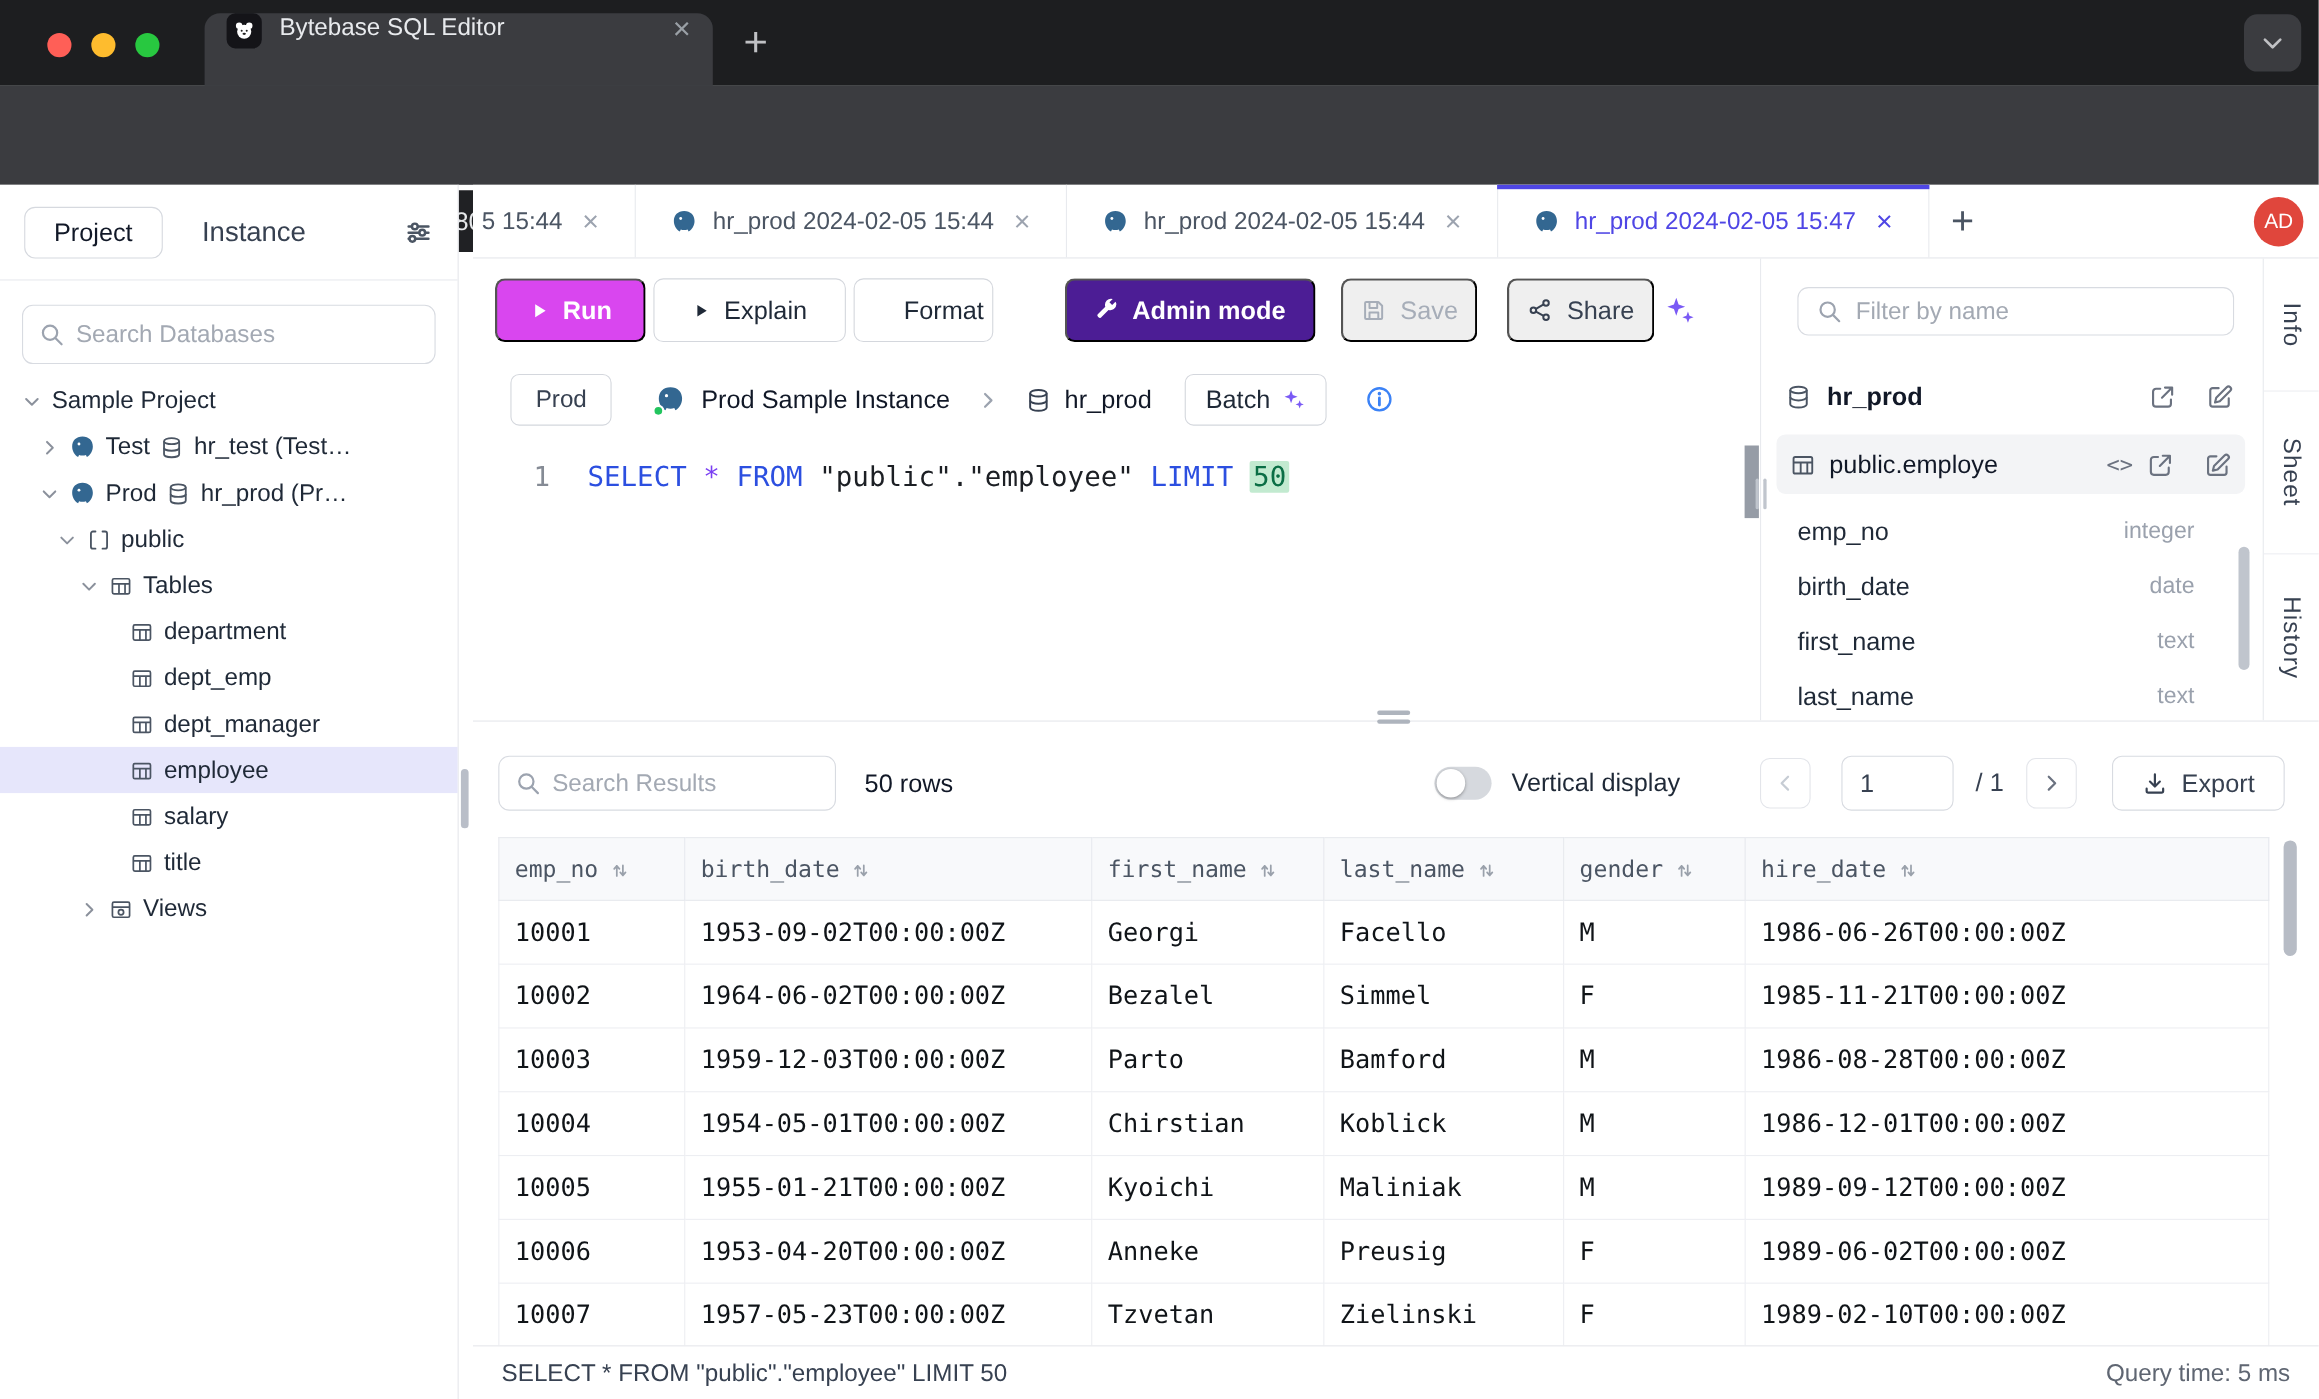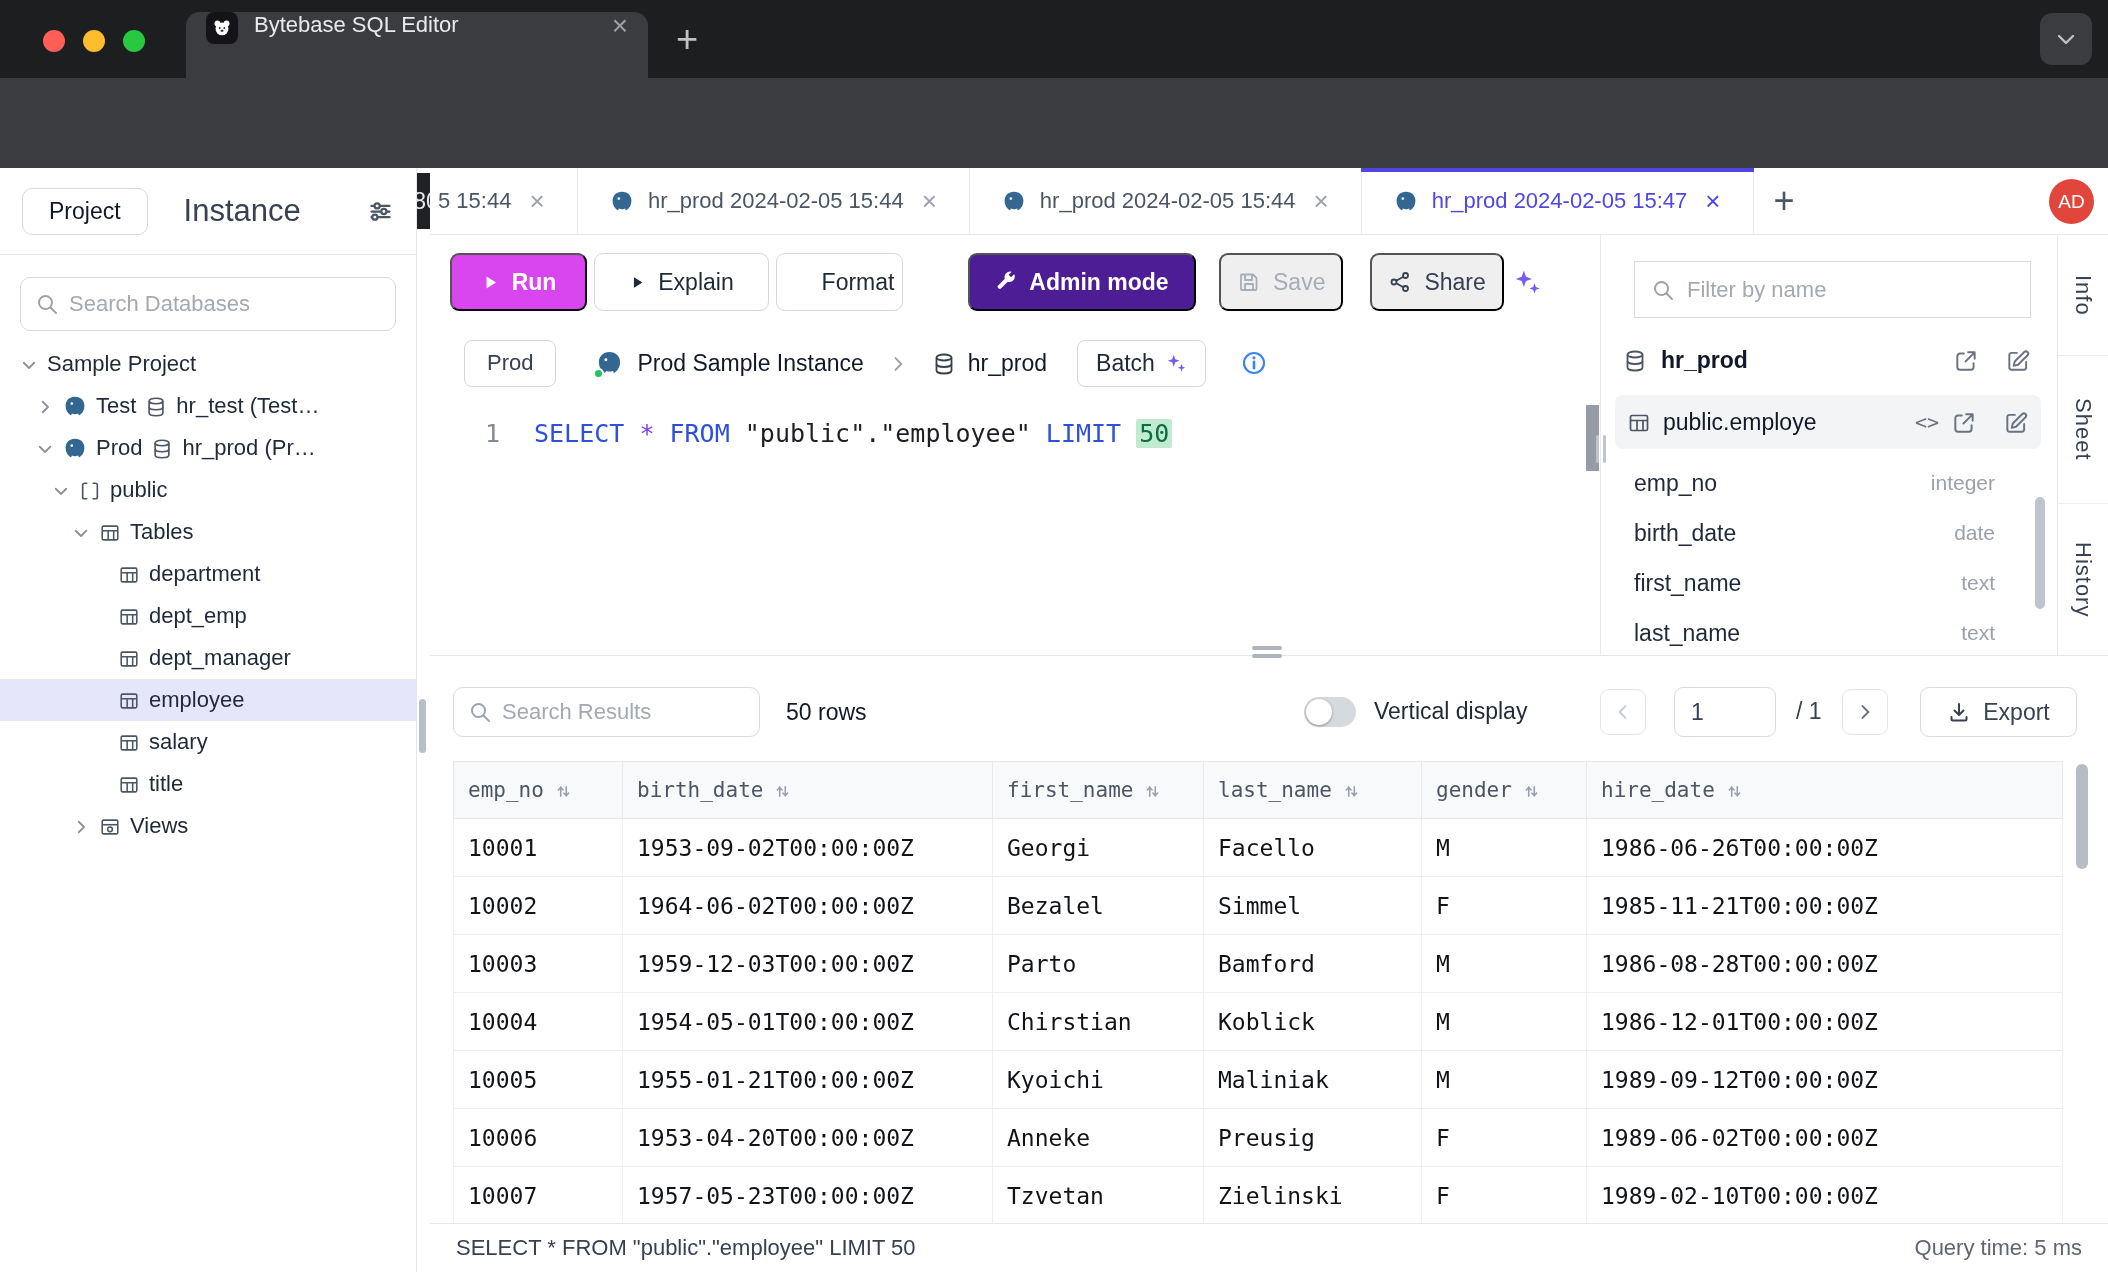--- a/index.html
+++ b/index.html
@@ -24,21 +24,21 @@
   .urlbar { position:absolute; left:250px; top:95px; width:1462px; height:56px; border-radius:28px; background:#202124;
             display:flex; align-items:center; padding:0 24px 0 20px; gap:18px; color:#e6e8ea; font-size:23px; }
   .url-text { flex:1; white-space:nowrap; overflow:hidden; }
   .incog { position:absolute; left:1838px; top:96px; height:54px; border-radius:27px; background:#46474c;
            display:flex; align-items:center; gap:13px; padding:0 22px; color:#e8eaed; font-size:22px; }
 
   
   .sidebar { position:absolute; top:168px; left:0; width:417px; bottom:0; background:#fff; border-right:1px solid #e5e7eb; }
   .sb-header { height:87px; border-bottom:1px solid #e8eaee; display:flex; align-items:center; padding:0 22px; gap:36px; }
   .sb-tab-active { border:1px solid #d6d9df; border-radius:10px; padding:9px 26px; font-size:23px; color:#111827; }
-  .sb-tab { font-size:31px; color:#374151; }
+  .sb-tab { font-size:25px; color:#374151; }
   .sb-sliders { margin-left:auto; color:#4b5563; }
   .sb-search { margin:22px 20px 0; height:54px; border:1px solid #d8dbe1; border-radius:10px;
                display:flex; align-items:center; padding:0 14px; gap:10px; color:#9ca3af; }
   input { border:0; outline:0; background:transparent; font-family:inherit; font-size:22px; color:#374151; width:100%; }
   input::placeholder { color:#a3a9b3; }
   .tree { margin-top:12px; font-size:22px; color:#1f2937; }
   .trow { height:42px; display:flex; align-items:center; gap:9px; padding-left:20px; white-space:nowrap; overflow:hidden; }
   .trow.i1{padding-left:36px}.trow.i2{padding-left:52px}.trow.i3{padding-left:72px}.trow.leaf{padding-left:118px}
   .chev { color:#8b919c; }
   .ticon { color:#4b5563; }
@@ -93,21 +93,21 @@
   .gutter { position:absolute; left:0; top:12px; width:70px; text-align:right; color:#858b95; line-height:38px; }
   .codeline { position:absolute; left:104px; top:12px; line-height:38px; color:#1c1f24; white-space:nowrap; }
   .kw { color:#2c4fe0; } .star { color:#7a3ff2; }
   .num { color:#0a6e45; background:#c2ead0; padding:0 3px; border-radius:2px; }
   .ed-thumb { position:absolute; right:1px; top:2px; width:13px; height:66px; background:#969ca6; }
   .panel-grip { position:absolute; left:1166px; top:200px; display:flex; gap:4px; }
   .panel-grip i { display:block; width:3px; height:28px; background:#c0c5cd; border-radius:2px; }
 
   
   .schema { position:absolute; left:1170px; top:0; width:457px; height:420px; border-left:1px solid #e8eaee; overflow:hidden; }
-  .filter { position:absolute; left:33px; top:26px; width:397px; height:57px; border:1px solid #d8dbe1; border-radius:0;
+  .filter { position:absolute; left:33px; top:26px; width:397px; height:44px; border:1px solid #d8dbe1; border-radius:10px;
             display:flex; align-items:center; padding:0 16px; gap:12px; color:#9ca3af; }
   .db-row { position:absolute; left:22px; right:26px; top:100px; height:50px; display:flex; align-items:center; gap:14px;
             font-size:23px; font-weight:600; color:#111827; }
   .row-icons { margin-left:auto; display:flex; gap:26px; color:#6b7280; }
   .tbl-row { position:absolute; left:14px; right:16px; top:160px; height:54px; background:#f3f4f6; border-radius:8px;
              display:flex; align-items:center; gap:12px; padding:0 12px; font-size:23px; color:#111827; }
   .code-ic { font-family:"DejaVu Sans Mono", monospace; font-size:20px; color:#6b7280; margin-left:auto; }
   .tbl-row .row-icons { margin-left:0; }
   .col-row { position:absolute; left:33px; right:62px; height:50px; display:flex; align-items:center;
              justify-content:space-between; font-size:23px; color:#1f2937; }

